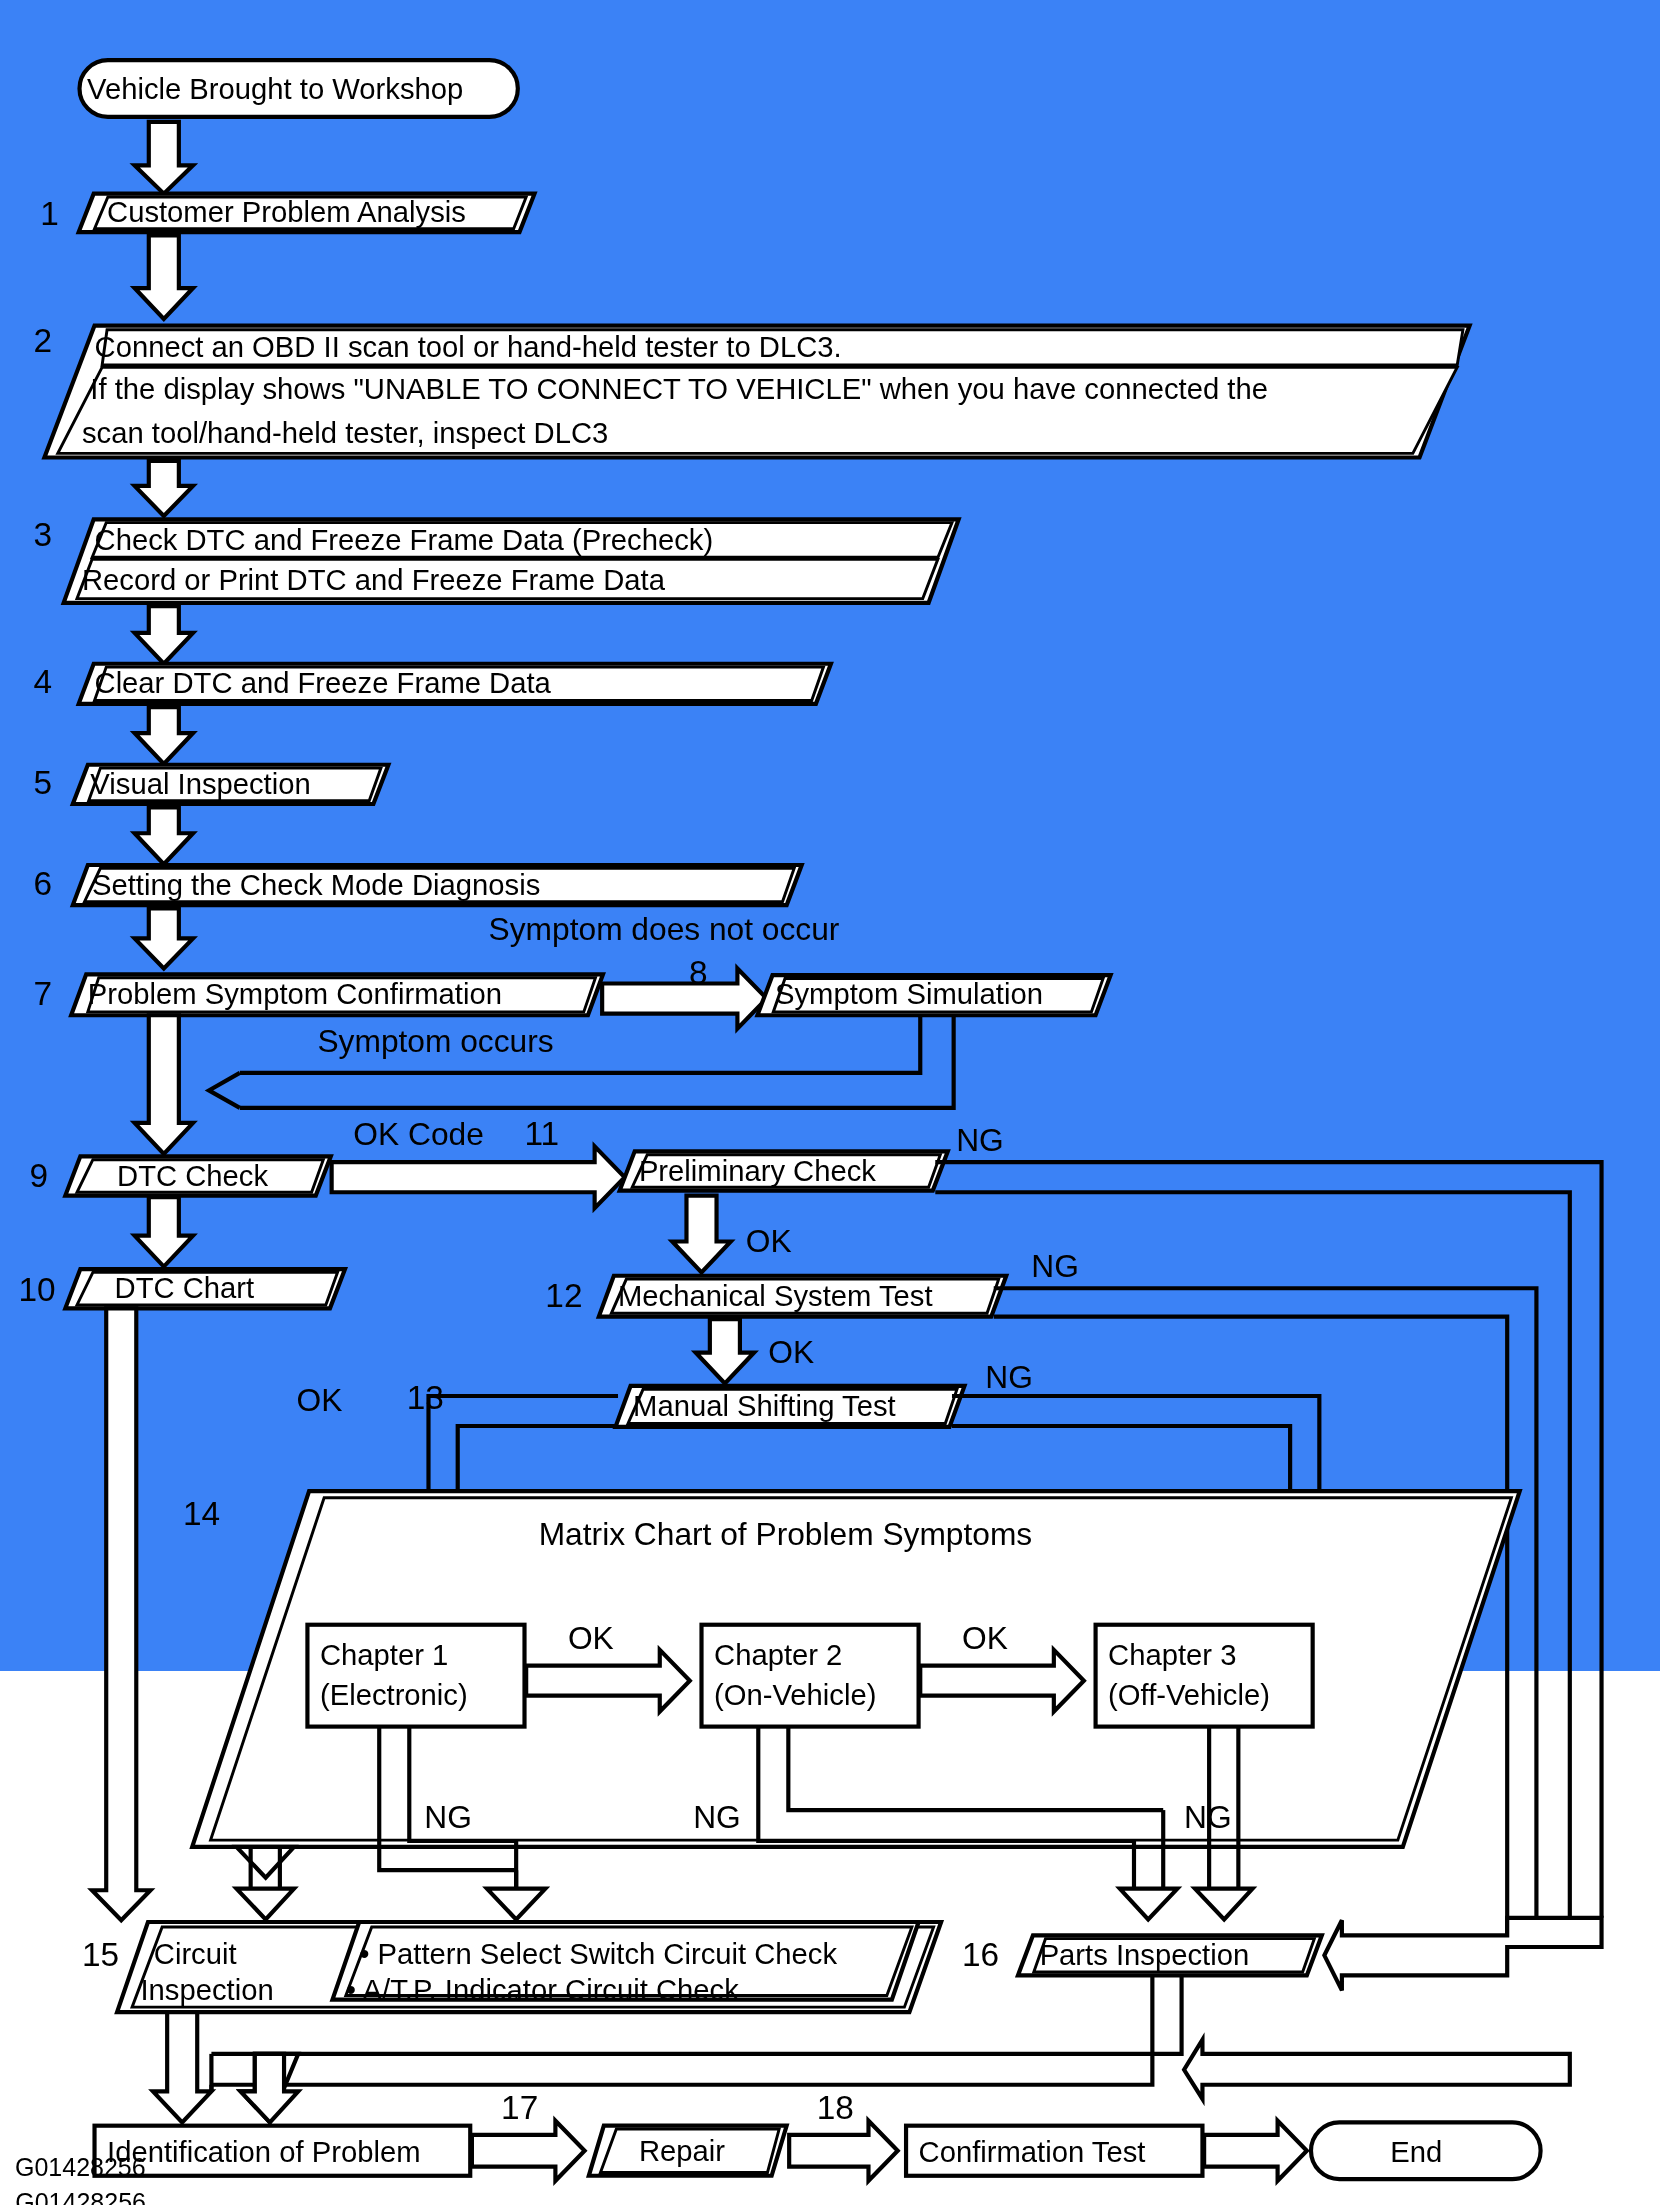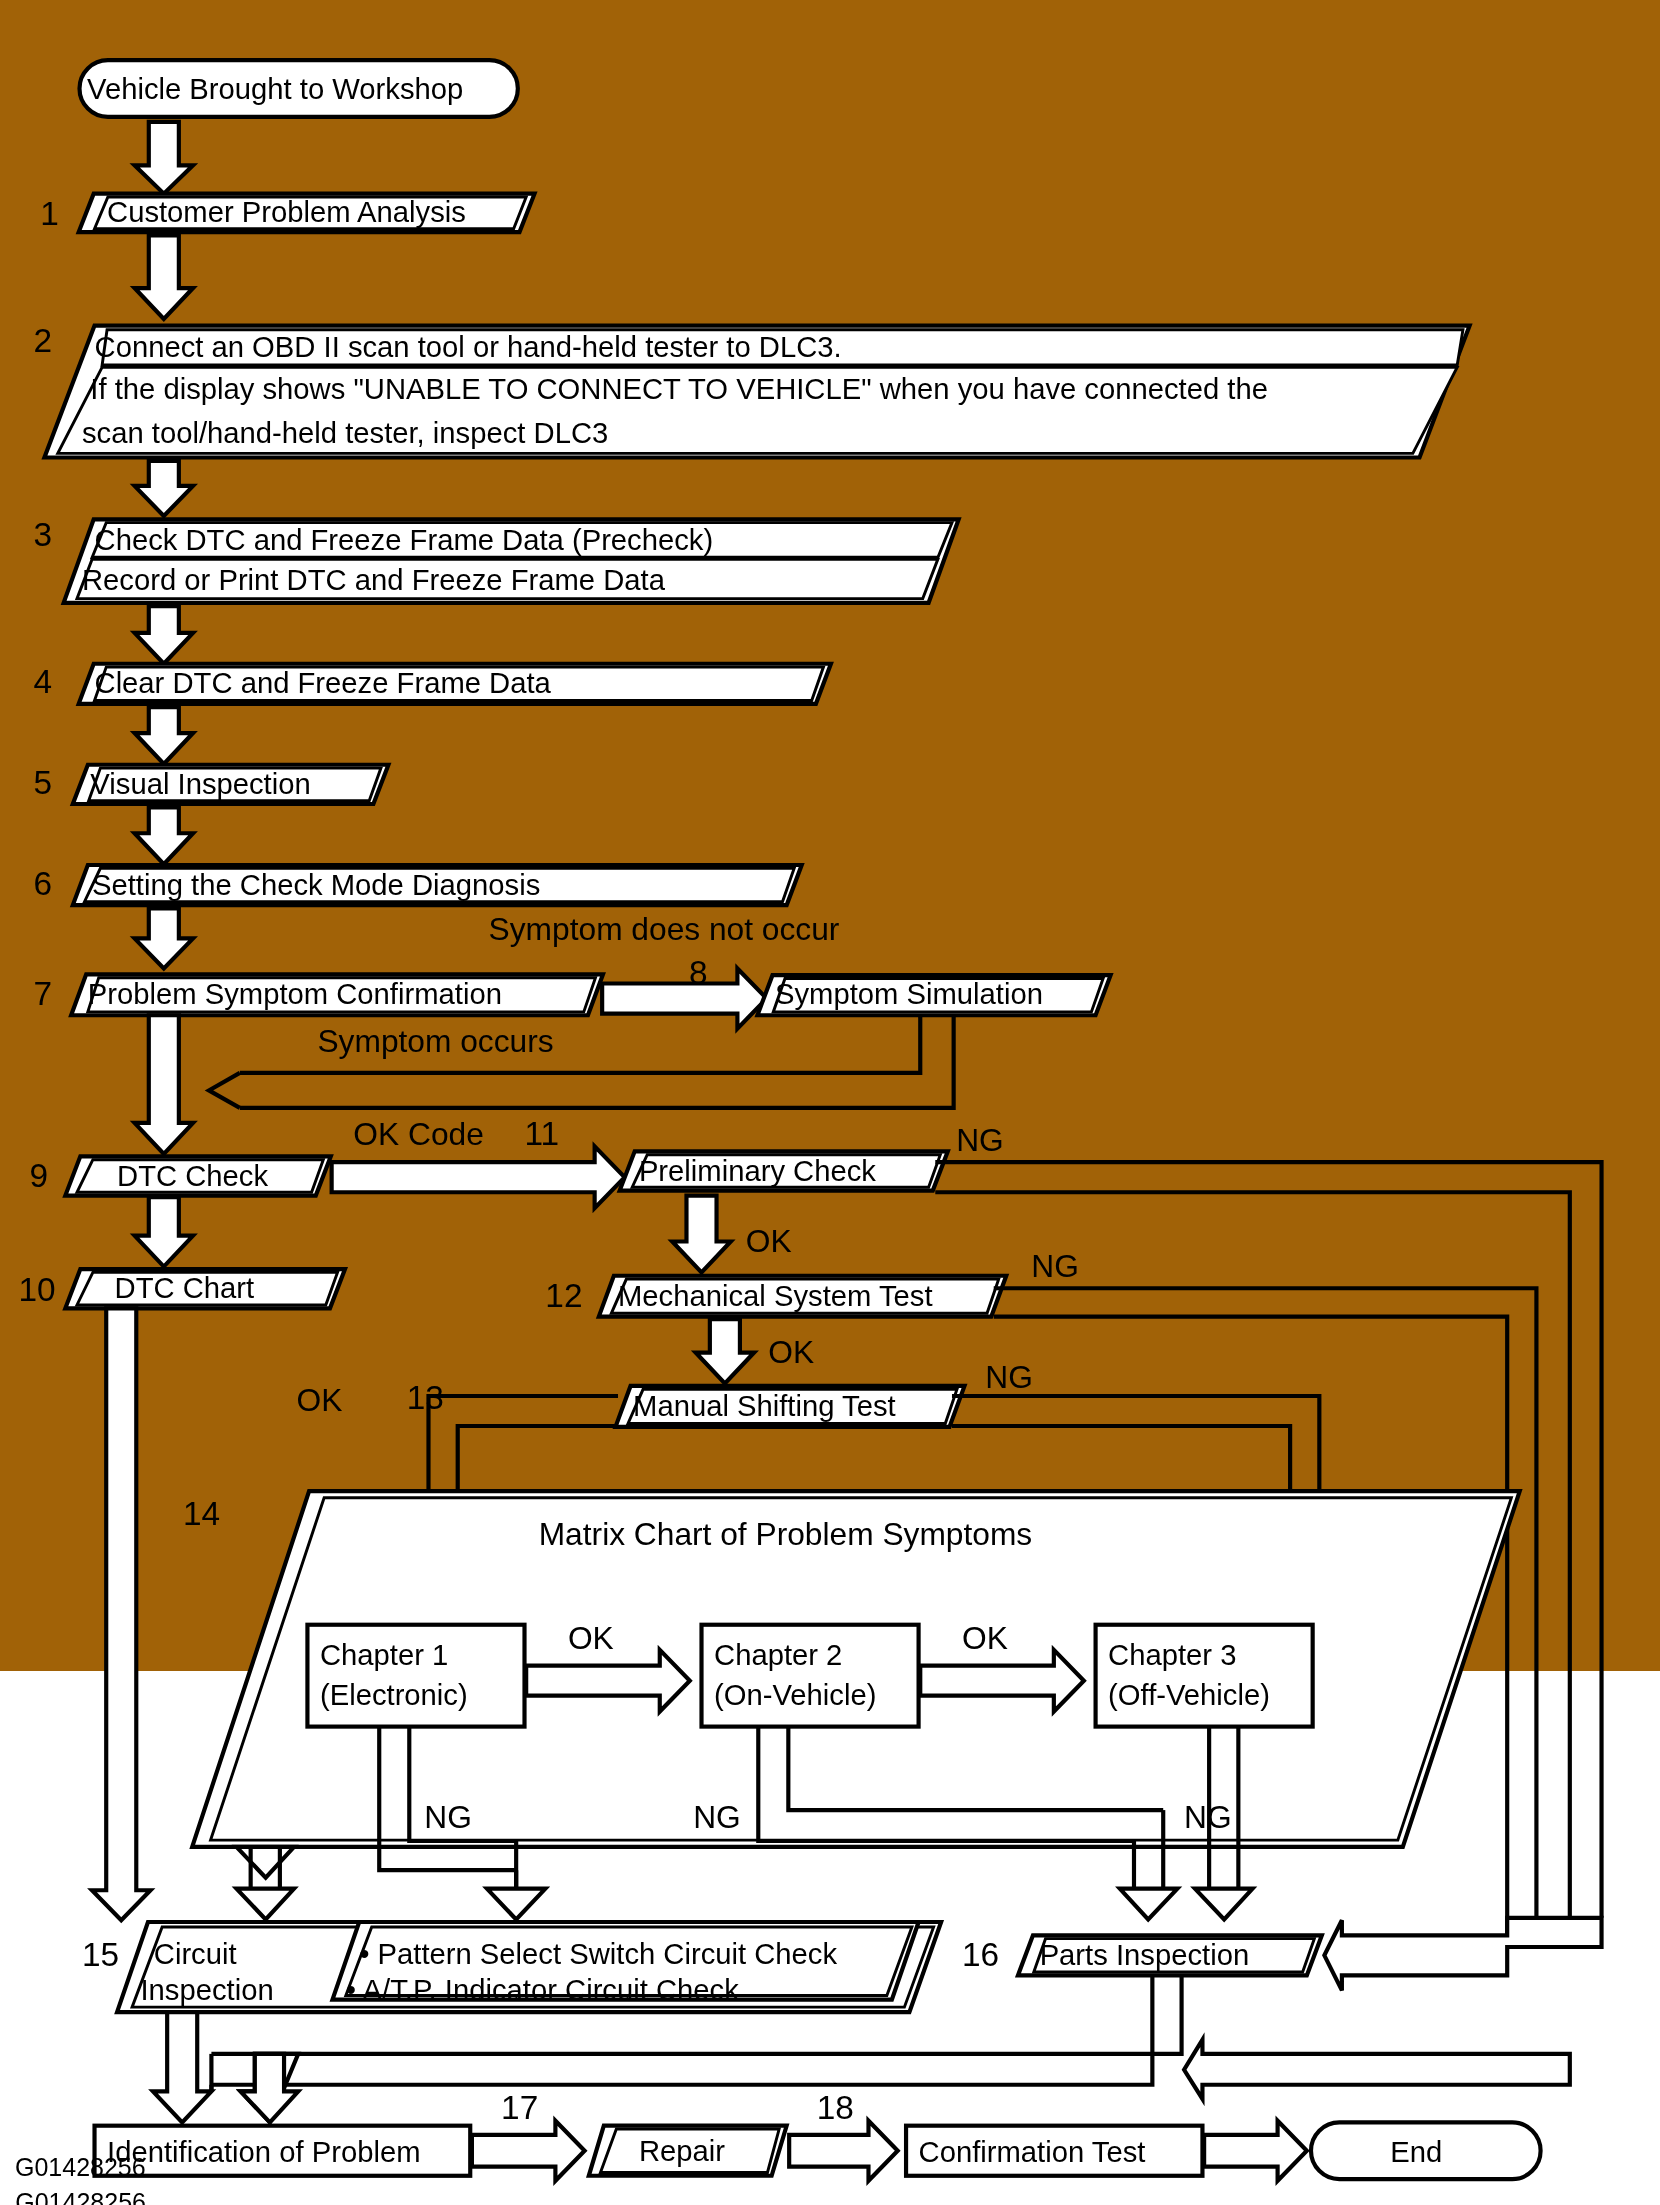--- a/index.html
+++ b/index.html
@@ -1,17 +1,17 @@
 <!DOCTYPE html>
 <html style="font-size:13.4px"><head>
 <meta charset="utf-8">
 <style>
   html,body{margin:0;padding:0;background:#ffffff;}
   body{width:1661px;height:2205px;font-family:"Liberation Sans",sans-serif;overflow:hidden;}
-  #root{position:relative;width:1661px;height:1671px;background:#a16207;}
+  #root{position:relative;width:1661px;height:1671px;background:#3b82f6;}
   svg{display:block;}
   text{font-family:"Liberation Sans",sans-serif;fill:#000;}
   .t{font-size:35px;}
   .tnum{font-size:40px;}
   .tbig{font-size:38px;}
   .flowshape{fill:#fff;stroke:#000;stroke-width:5;}
   .flowshape-thin{fill:#fff;stroke:#000;stroke-width:3.5;}
   .arrowshape{fill:#fff;stroke:#000;stroke-width:5;}
   .lineshape{fill:none;stroke:#000;stroke-width:5;}
   .footer{font-size:30px;}

